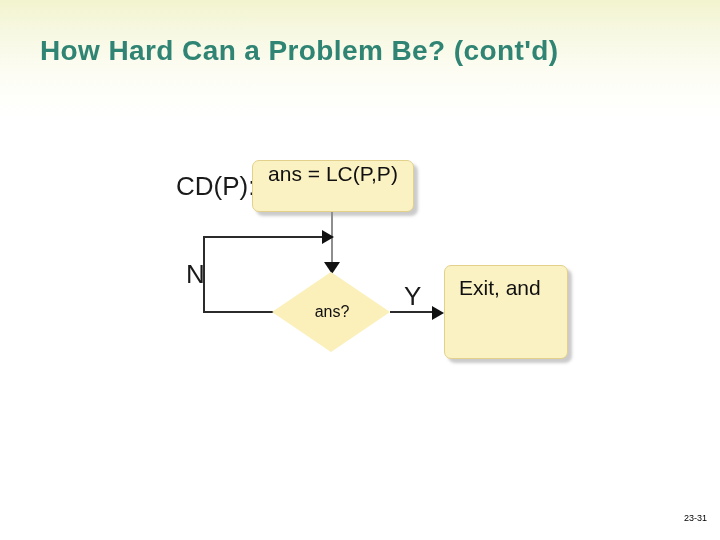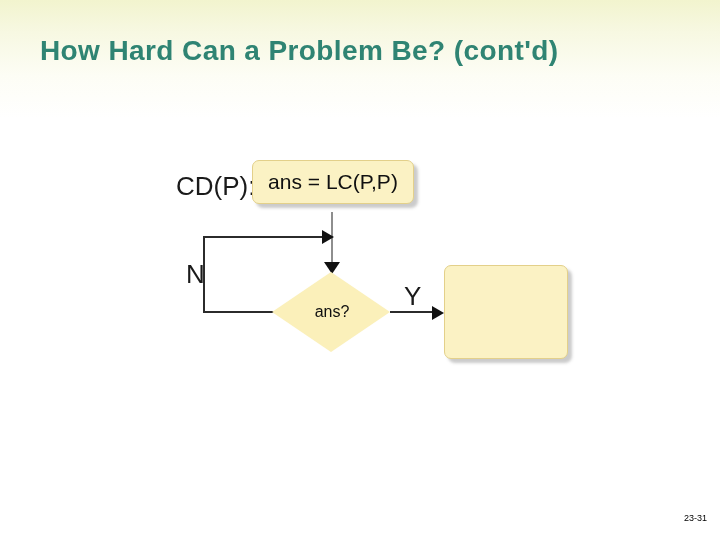--- a/index.html
+++ b/index.html
@@ -64,23 +64,23 @@
     box-sizing: border-box;
     color: #101010;
     font-size: 21px;
     line-height: 25px;
   }
 
   #box-ans-assign {
     left: 252px;
     top: 160px;
     width: 162px;
-    height: 44px;
+    height: 52px;
     display: flex;
-    align-items: center;
+    align-items: flex-start;
     justify-content: center;
   }
   #box-ans-assign .txt { padding-bottom: 2px; }
 
   #box-exit {
     left: 444px;
     top: 265px;
     width: 124px;
     height: 94px;
     padding: 9px 0 0 14px;
@@ -249,20 +249,21 @@
     <div id="diamond-ans">
       <div class="dshape"></div>
       <div class="dlabel">ans?</div>
     </div>
 
     <div class="fig-label" style="left:404px; top:286px;">Y</div>
     <div class="line" id="y-horiz"></div>
     <div id="arrow-y-end"></div>
 
     <div class="flowbox" id="box-exit">
+      <div>Exit, and</div>
     </div>
 
 
   </div>
 
   <div id="footer-slidenum">23-31</div>
 
 </div>
 
 </body></html>

